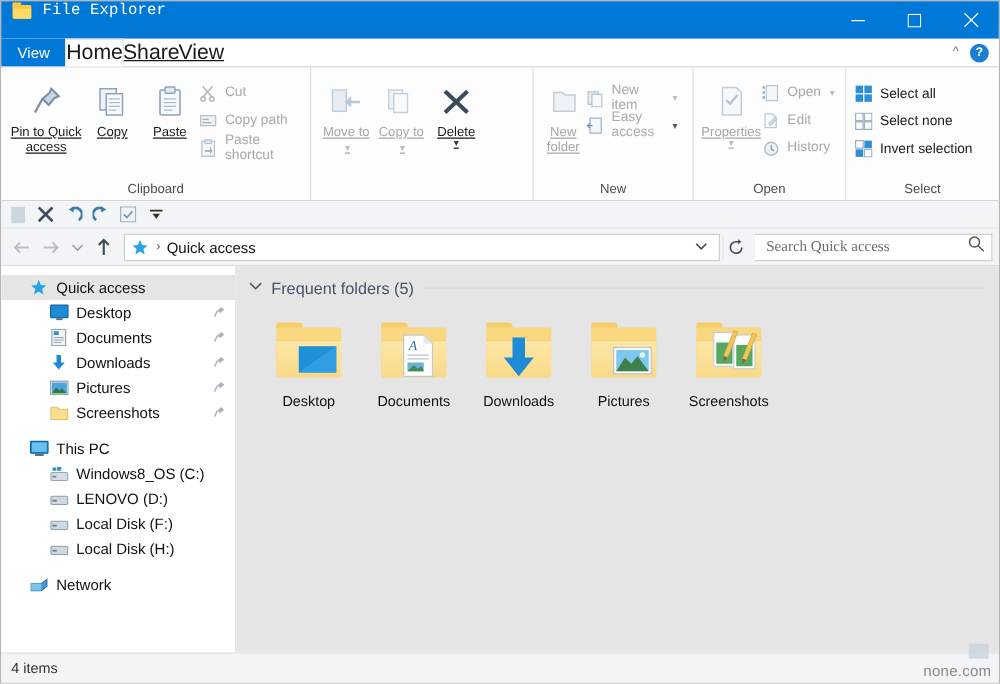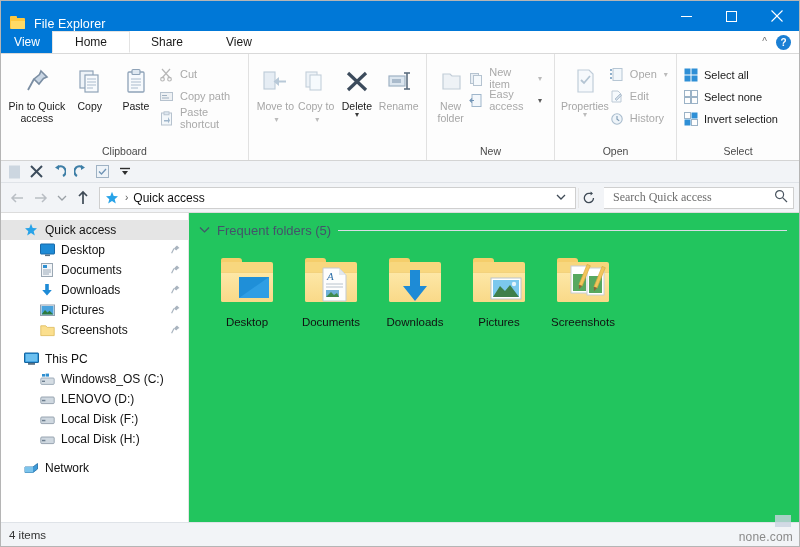--- a/index.html
+++ b/index.html
@@ -17,23 +17,24 @@
     border: 1px solid #b5b5b5;
     display: flex;
     flex-direction: column;
   }
 
   
   .titlebar {
     height: 30px;
     background: #0078d7;
     display: flex;
-    align-items: flex-end;
+    align-items: flex-start;
     flex: 0 0 30px;
     position: relative;
+    font-family: Liberation Mono, monospace;
   }
   .titlebar-icon {
     width: 16px; height: 16px;
     margin-left: 9px; margin-right: 8px;
     position: relative;
   }
   .tb-folder-back {
     position: absolute; left: 0; top: 3px;
     width: 15px; height: 11px;
     background: #ffc83d;
@@ -78,37 +79,38 @@
     border-bottom: 1px solid #d9d9d9;
   }
   .menu-file {
     width: 52px;
     background: #0078d7;
     color: #ffffff;
     font-size: 12px;
     display: flex; align-items: center; justify-content: center;
   }
   .menu-tab {
-    padding: 0 22px;
-    font-size: 12px;
+    padding: 0 0;
+    font-size: 17px;
     color: #1a1a1a;
     display: flex; align-items: center;
     border-left: 1px solid #e3e3e3;
     border-right: 1px solid #e3e3e3;
     border-top: 1px solid #e3e3e3;
     margin-left: -1px;
   }
   .menu-tab.active {
     background: #ffffff;
     border-bottom: 1px solid #ffffff;
     position: relative; z-index: 3;
   }
   .menu-tab.plain {
     border: none;
     background: transparent;
+    text-decoration: underline;
   }
   .menu-right {
     margin-left: auto;
     display: flex; align-items: center;
     padding-right: 8px; gap: 9px;
   }
   .collapse-chev { color: #6b6b6b; font-size: 10px; line-height: 1; }
   .help-circle {
     width: 15px; height: 15px; border-radius: 50%;
     background: #1a7fd4;
@@ -149,20 +151,21 @@
 
   .bigbtn {
     width: 54px;
     display: flex; flex-direction: column;
     align-items: center;
     padding-top: 4px;
     text-align: center;
     font-size: 10.5px;
     color: #1a1a1a;
     line-height: 12px;
+    text-decoration: underline;
   }
   .bigbtn .ico { height: 34px; display: flex; align-items: center; justify-content: center; }
   .bigbtn .lbl { margin-top: 2px; }
   .bigbtn.dim { color: #a6a6a6; }
 
   .smallcol {
     display: flex; flex-direction: column;
     justify-content: flex-start;
     padding-top: 4px;
     gap: 2px;
@@ -286,21 +289,21 @@
   }
   .nav-item .nlabel { white-space: nowrap; }
   .nav-item .pin { margin-left: auto; width: 12px; height: 12px; }
   .indent-0 { padding-left: 22px; }
   .indent-1 { padding-left: 38px; }
   .nav-gap { height: 9px; }
 
   
   .content {
     flex: 1;
-    background: #22c55e;
+    background: #e5e5e5;
     padding: 10px 0 0 10px;
     min-width: 0;
     overflow: hidden;
   }
   .section-head {
     display: flex; align-items: center;
     gap: 7px;
     padding-right: 12px;
     margin-bottom: 4px;
   }
@@ -528,32 +531,20 @@
         </div>
         <div class="bigbtn" style="width:44px">
           <span class="ico">
             <svg width="30" height="30" viewBox="0 0 30 30">
               <line x1="6" y1="7" x2="24" y2="24" stroke="#3c4b5c" stroke-width="3.2"></line>
               <line x1="24" y1="7" x2="6" y2="24" stroke="#3c4b5c" stroke-width="3.2"></line>
             </svg>
           </span>
           <span class="lbl">Delete</span>
           <span class="dcaret">▾</span>
-        </div>
-        <div class="bigbtn dim" style="width:46px">
-          <span class="ico">
-            <svg width="30" height="30" viewBox="0 0 30 30">
-              <rect x="5" y="10" width="16" height="10" fill="#dce6ef" stroke="#9fb2c4" stroke-width="1.2"></rect>
-              <rect x="8" y="13" width="9" height="4" fill="#aabbcc"></rect>
-              <line x1="23" y1="7" x2="23" y2="23" stroke="#5d6f80" stroke-width="1.6"></line>
-              <line x1="20" y1="7" x2="26" y2="7" stroke="#5d6f80" stroke-width="1.6"></line>
-              <line x1="20" y1="23" x2="26" y2="23" stroke="#5d6f80" stroke-width="1.6"></line>
-            </svg>
-          </span>
-          <span class="lbl">Rename</span>
         </div>
       </div>
     </div>
 
     <div class="rgroup" style="width:128px">
       <div class="rgroup-body">
         <div class="bigbtn dim" style="width:44px">
           <span class="ico">
             <svg width="30" height="30" viewBox="0 0 30 30">
               <path d="M7 8 h7 l2 2 h8 v13 h-17 z" fill="#eef2f6" stroke="#c2cdd8" stroke-width="1.2"></path>

